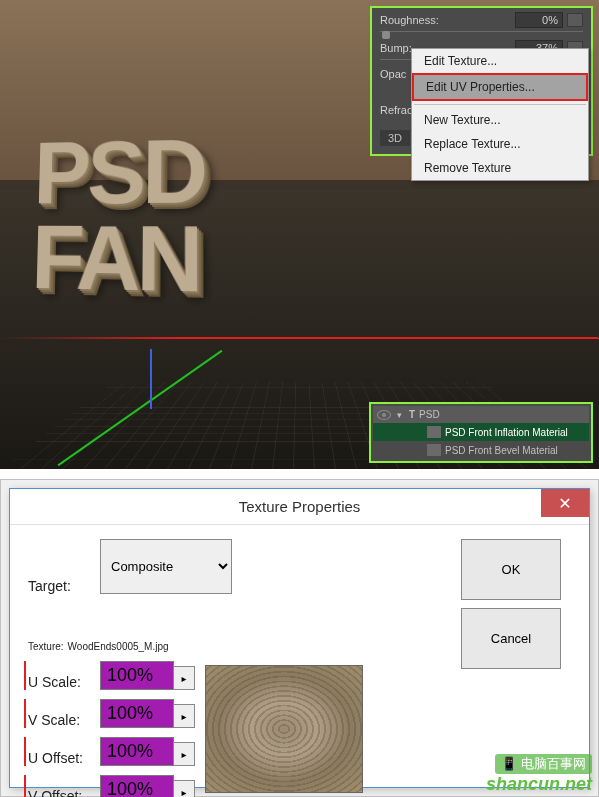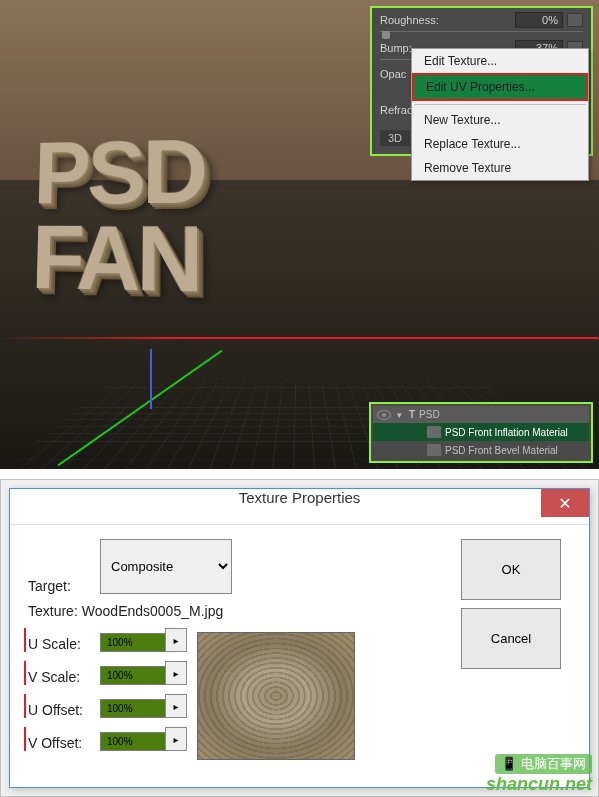--- a/index.html
+++ b/index.html
@@ -23,48 +23,48 @@
 .prop-label { color: #d0d0d0; font-size: 11px; width: 70px; }
 .prop-val { color: #d0d0d0; font-size: 11px; background: #3a3a3a; border: 1px solid #2a2a2a; padding: 1px 4px; width: 48px; text-align: right; margin-left: auto; margin-right: 4px; }
 .prop-icon { width: 16px; height: 14px; background: #5a5a5a; border: 1px solid #3a3a3a; display: inline-block; }
 .slider-track { position: absolute; left: 0; bottom: -4px; width: 100%; height: 1px; background: #6a6a6a; }
 .slider-thumb { position: absolute; width: 8px; height: 8px; background: #8a8a8a; border-radius: 2px; bottom: -7px; }
 .tab3d { background: #3a3a3a; color: #c0c0c0; font-size: 11px; padding: 2px 8px; display: inline-block; margin-top: 6px; }
 
 
 .context-menu { position: absolute; top: 48px; right: 10px; width: 178px; background: #f0f0f0; border: 1px solid #999; box-shadow: 2px 2px 4px rgba(0,0,0,0.3); }
 .menu-item { padding: 5px 12px; font-size: 12px; color: #222; cursor: default; }
-.menu-item.highlighted { border: 2px solid #e02020; background: #15803d; }
+.menu-item.highlighted { border: 2px solid #e02020; background: #a3a3a3; }
 .menu-sep { height: 1px; background: #c0c0c0; margin: 3px 2px; }
 
 
 .layers-panel { position: absolute; bottom: 6px; right: 6px; width: 224px; background: #4a4a4a; border: 2px solid #8fef3f; padding: 2px; }
 .layer-row { display: flex; align-items: center; padding: 3px 4px; font-size: 10px; color: #c0c0c0; }
 .layer-row.parent { background: #5a5a5a; }
 .layer-row.selected { background: #14532d; color: #fff; }
 .eye-icon { width: 14px; height: 10px; border: 1px solid #888; border-radius: 50%; margin-right: 6px; position: relative; }
 .eye-icon::after { content: ''; position: absolute; width: 4px; height: 4px; background: #888; border-radius: 50%; top: 2px; left: 4px; }
 .toggle-icon { width: 8px; font-size: 9px; margin-right: 4px; }
 .thumb-icon { width: 14px; height: 12px; background: #6a6a6a; margin-right: 4px; }
 .indent { width: 30px; }
 
 
 .bottom-panel { width: 599px; height: 318px; margin-top: 10px; border: 1px solid #c0c0c0; background: #f0f0f0; position: relative; }
 .dialog { position: absolute; top: 8px; left: 8px; right: 8px; bottom: 8px; border: 1px solid #5090d0; background: #fff; box-shadow: 2px 2px 8px rgba(0,0,0,0.2); }
-.titlebar { background: #fff; height: 36px; display: flex; justify-content: center; position: relative; border-bottom: 1px solid #e0e0e0; }
+.titlebar { background: #fff; height: 36px; display: flex; align-items: center; justify-content: center; position: relative; border-bottom: 1px solid #e0e0e0; }
 .titlebar-text { font-size: 15px; color: #333; }
 .close-btn { position: absolute; right: 0; top: 0; width: 48px; height: 28px; background: #c85050; color: #fff; font-size: 16px; display: flex; align-items: center; justify-content: center; }
 .dialog-body { padding: 14px 18px; display: flex; }
 .left-col { flex: 1; }
 .right-col { width: 120px; padding-left: 10px; }
 .field-row { display: flex; align-items: flex-end; margin-bottom: 9px; font-size: 14px; }
 .field-label { width: 72px; color: #222; }
 .field-select { border: 1px solid #888; background: #efefef; padding: 18px 6px; font-size: 13px; width: 132px; }
-.field-text { font-size: 14px; color: #222; }
-.field-input { border: 1px solid #7a7a7a; background: #4d7c0f; padding: 3px 6px; font-size: 10px; width: 66px; text-align: left; }
+.field-text { font-size: 10px; color: #222; margin-top: 38px; }
+.field-input { border: 1px solid #7a7a7a; background: #a21caf; padding: 3px 6px; font-size: 18px; width: 74px; text-align: left; }
 .field-arrow { border: 1px solid #888; background: #efefef; width: 22px; height: 24px; display: flex; align-items: center; justify-content: center; font-size: 10px; margin-left: -1px; }
 .red-bracket { border-left: 2px solid #e02020; padding-left: 2px; margin-left: -4px; }
 .dialog-btn { display: block; width: 100px; padding: 22px 0; margin-bottom: 8px; border: 1px solid #888; background: #e8e8e8; text-align: center; font-size: 13px; }
 .texture-preview { width: 158px; height: 128px; border: 1px solid #666; margin-left: 10px; margin-top: 4px; background: radial-gradient(ellipse at center, #9a8a70 0%, #b0a088 30%, #8a7a60 60%, #a0906e 100%); position: relative; }
 .texture-preview::before { content: ''; position: absolute; inset: 0; background: repeating-radial-gradient(ellipse at center, transparent 0, transparent 4px, rgba(90,70,50,0.3) 4px, rgba(90,70,50,0.3) 6px); }
 
 .watermark { position: absolute; bottom: 1px; right: 6px; font-size: 18px; color: #5fbf3f; font-weight: bold; font-style: italic; }
 .watermark2 { position: absolute; bottom: 22px; right: 6px; font-size: 13px; color: #fff; background: rgba(80,180,60,0.7); padding: 1px 6px; border-radius: 3px; }
 </style>
 </head>

